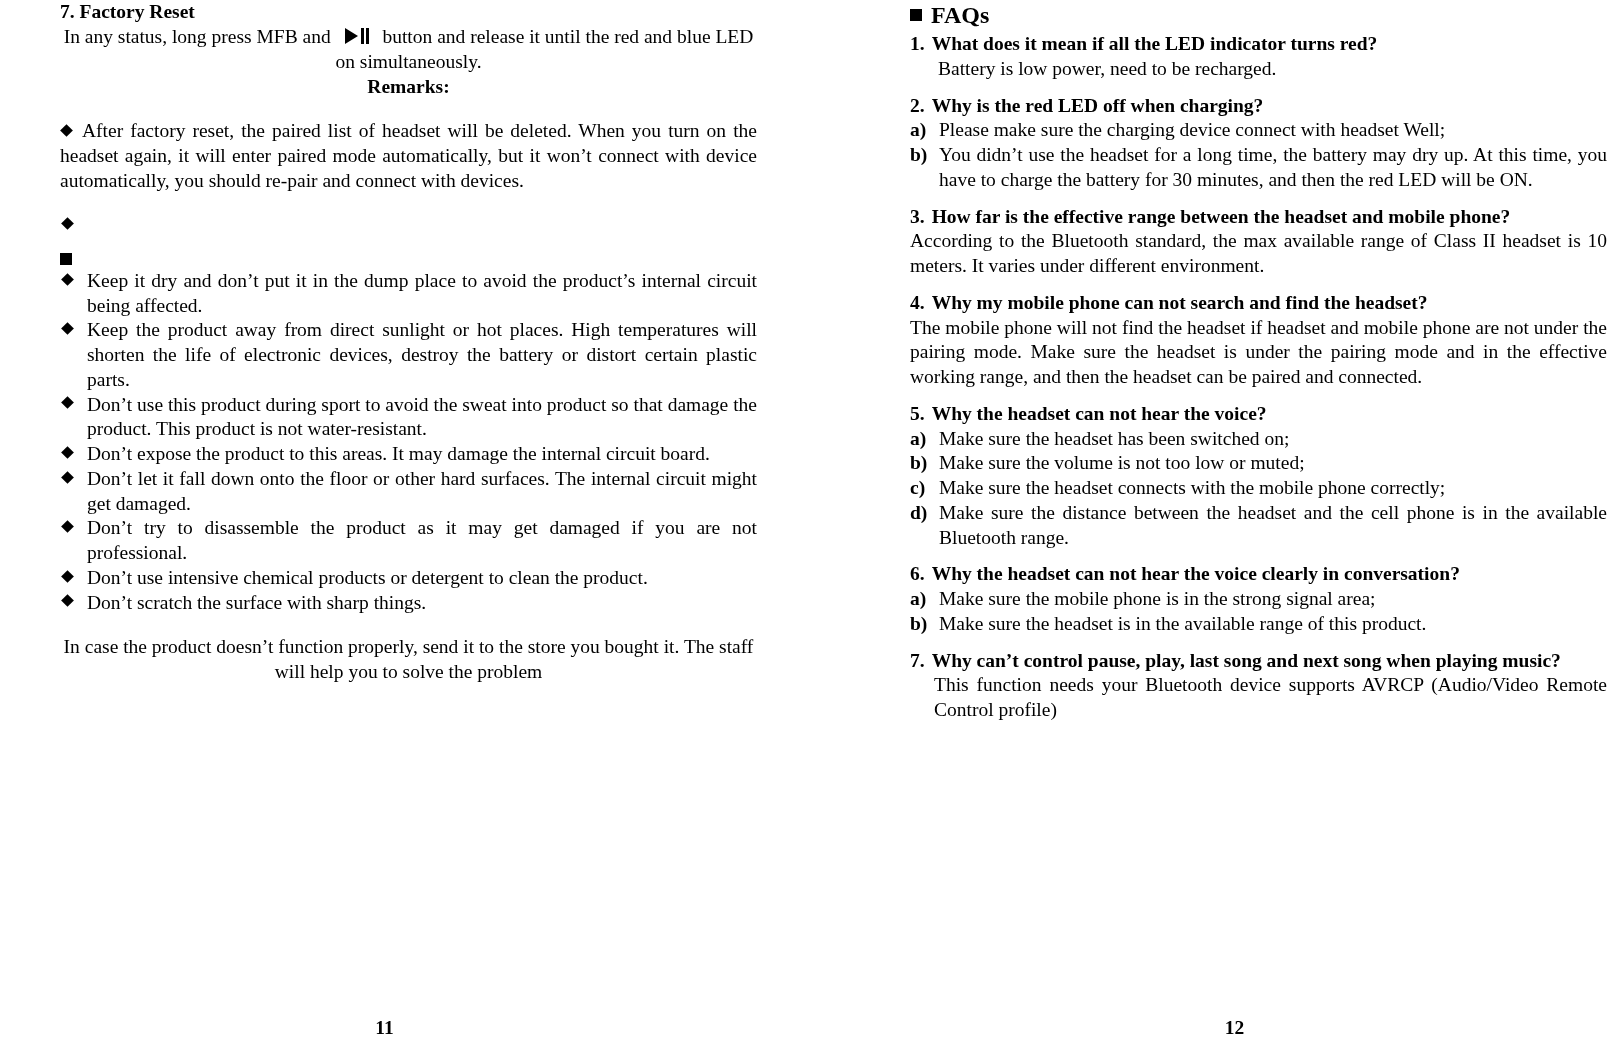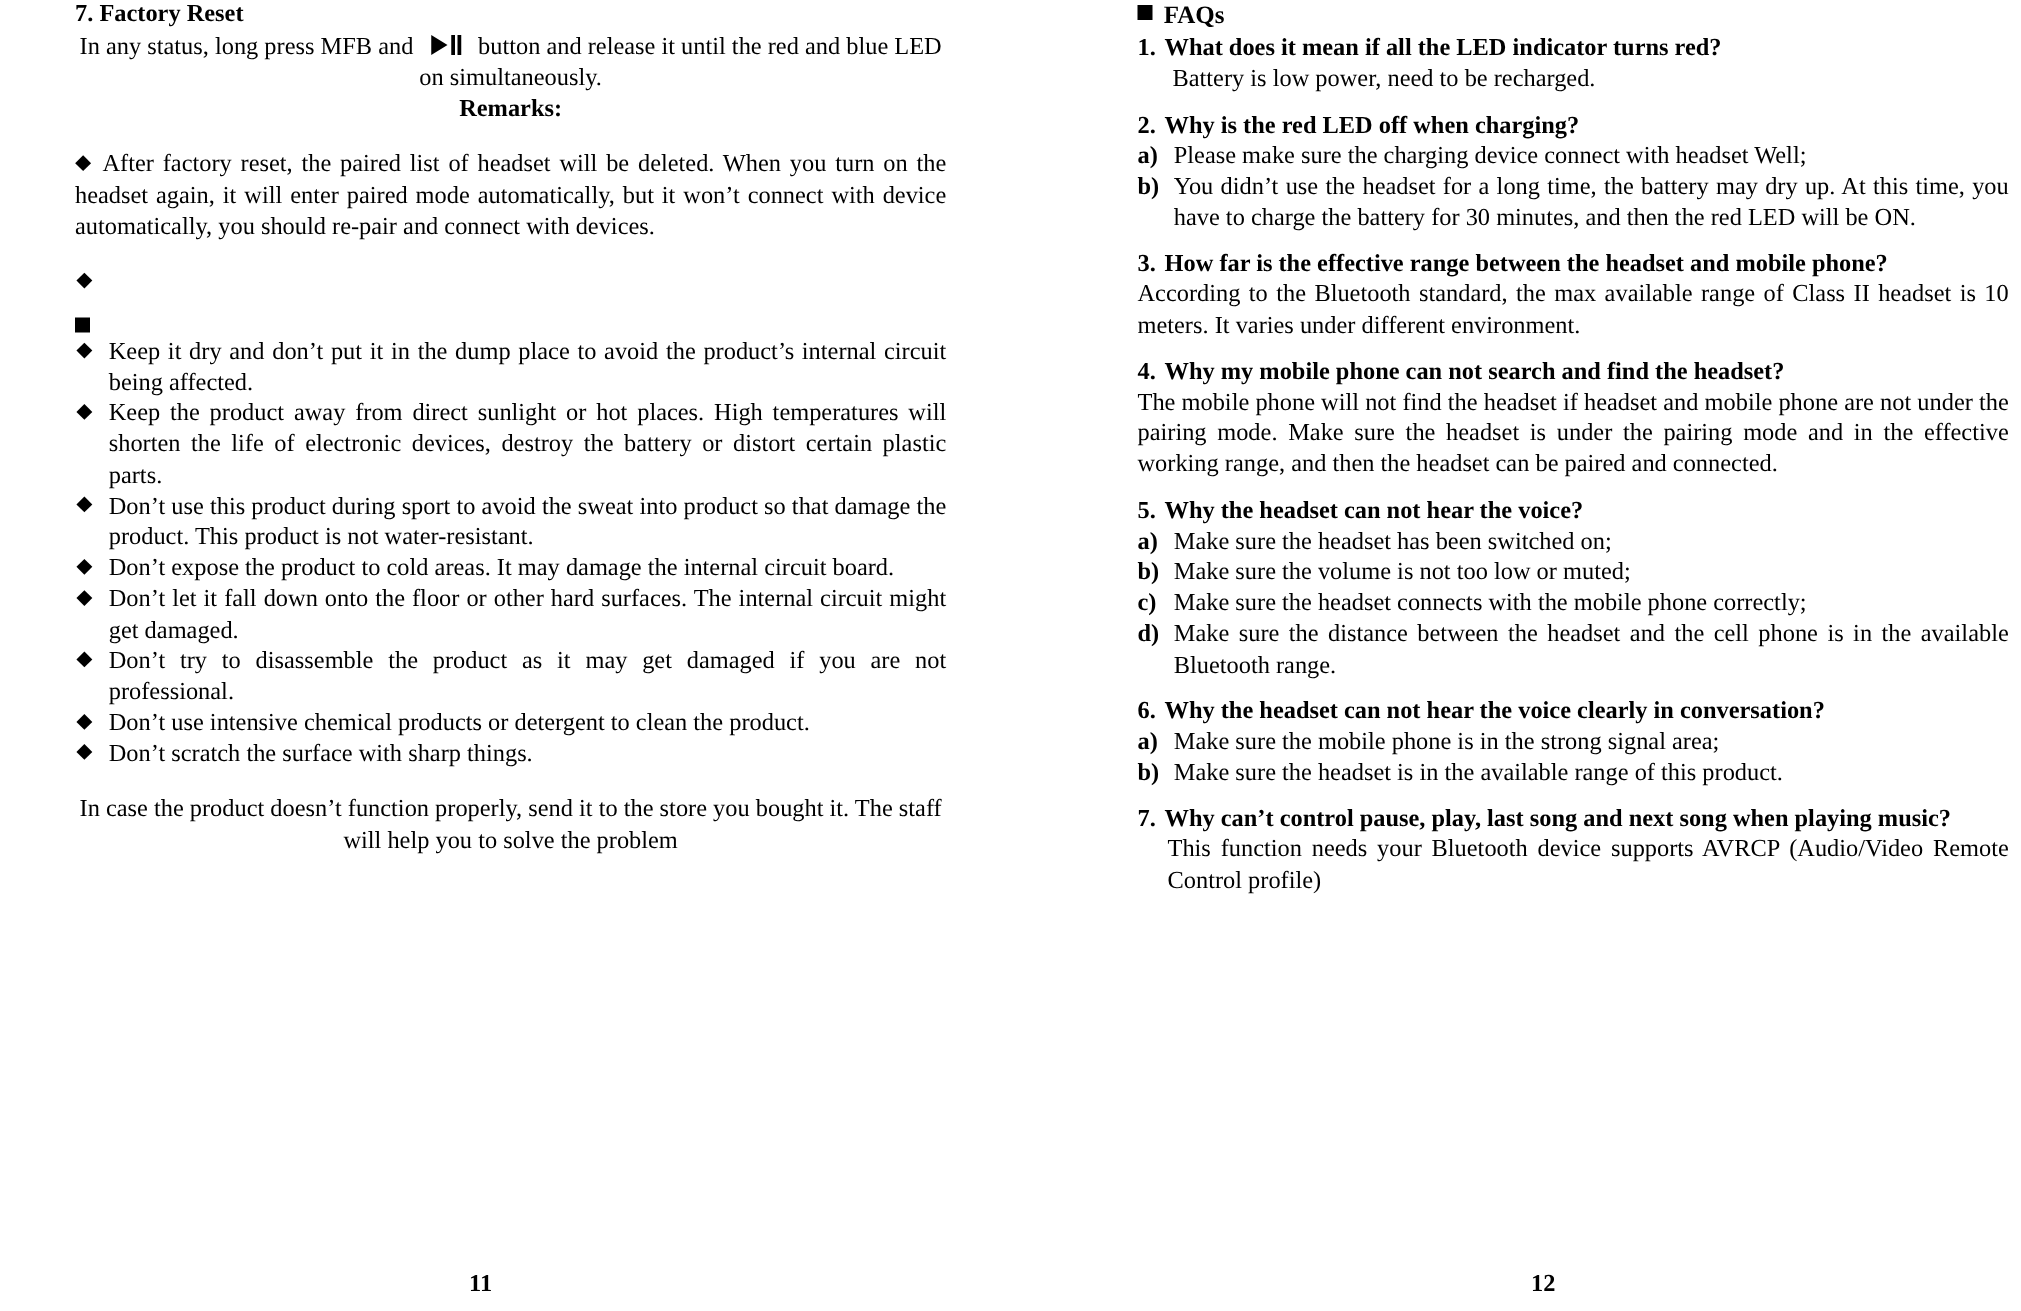--- a/index.html
+++ b/index.html
@@ -45,21 +45,21 @@
   .page-left .page-number { padding-right: 20px; }
   .page-right .page-number { text-align: center; padding-right: 20px; }
 
   h3.sec-title {
     font-size: 19.5px;
     font-weight: bold;
     margin: 0 0 1px 0;
     line-height: 1.25;
   }
   .big-head {
-    font-size: 20px;
+    font-size: 24px;
     font-weight: bold;
     margin: 0 0 2px 0;
     line-height: 1.25;
     display: flex;
     align-items: baseline;
     gap: 9px;
   }
   .sq {
     display: inline-block;
     width: 12px;
@@ -201,21 +201,21 @@
 
     <div class="big-head">
       <span class="sq"></span>
     </div>
 
 
     <ul class="diamond-list">
       <li><span class="dia"></span><span>Keep it dry and don’t put it in the dump place to avoid the product’s internal circuit being affected.</span></li>
       <li><span class="dia"></span><span>Keep the product away from direct sunlight or hot places. High temperatures will shorten the life of electronic devices, destroy the battery or distort certain plastic parts.</span></li>
       <li><span class="dia"></span><span>Don’t use this product during sport to avoid the sweat into product so that damage the product. This product is not water-resistant.</span></li>
-      <li><span class="dia"></span><span>Don’t expose the product to cold areas. It may damage the internal circuit board.</span></li>
+      <li><span class="dia"></span><span>Don’t expose the product to this areas. It may damage the internal circuit board.</span></li>
       <li><span class="dia"></span><span>Don’t let it fall down onto the floor or other hard surfaces. The internal circuit might get damaged.</span></li>
       <li><span class="dia"></span><span>Don’t try to disassemble the product as it may get damaged if you are not professional.</span></li>
       <li><span class="dia"></span><span>Don’t use intensive chemical products or detergent to clean the product.</span></li>
       <li><span class="dia"></span><span>Don’t scratch the surface with sharp things.</span></li>
     </ul>
 
     <div class="spacer-md"></div>
 
     <p class="para-left">In case the product doesn’t function properly, send it to the store you bought it. The staff will help you to solve the problem</p>
 

